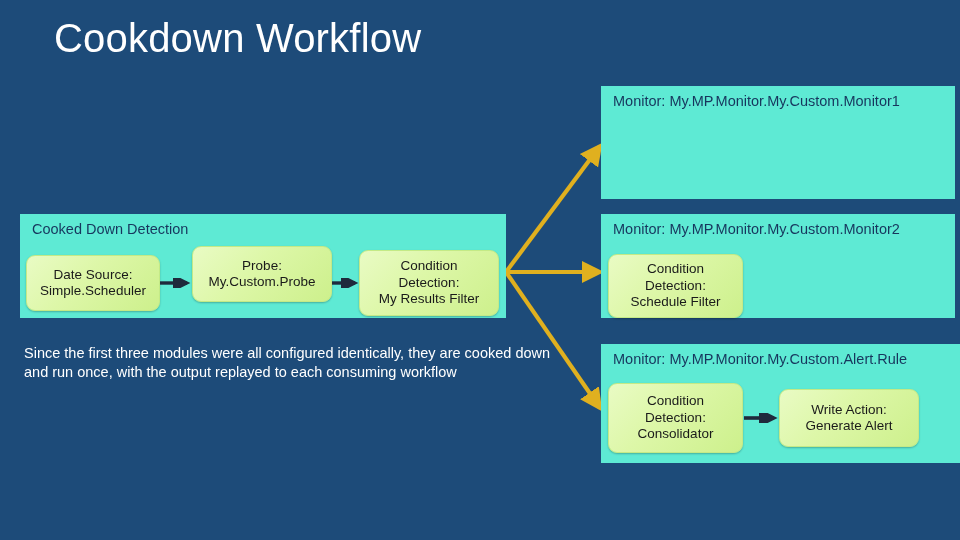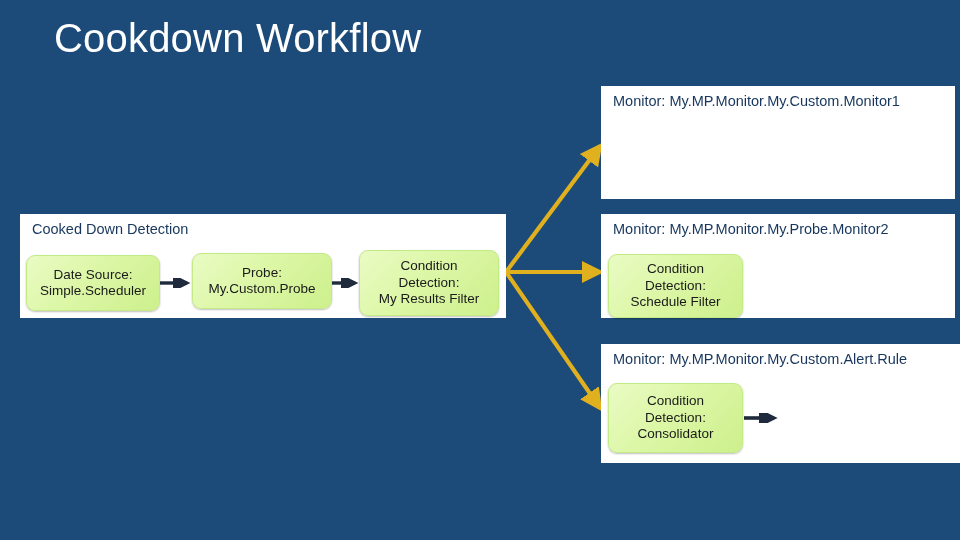--- a/index.html
+++ b/index.html
@@ -30,21 +30,21 @@
     font-weight: 400;
     color: #ffffff;
     letter-spacing: 0.2px;
     line-height: 1.2;
     white-space: nowrap;
   }
 
   
   .panel {
     position: absolute;
-    background: #ffffff;
+    background: #5eead4;
   }
   .panel-label {
     position: absolute;
     left: 12px;
     top: 7px;
     font-size: 14.5px;
     color: #17365d;
     white-space: nowrap;
     line-height: 1.2;
   }
@@ -67,21 +67,21 @@
     text-align: center;
     display: flex;
     align-items: center;
     justify-content: center;
     box-sizing: border-box;
     padding: 2px 4px;
   }
   .module-box span { display: block; white-space: pre-line; }
 
   #box-data-source   { left: 18px;  top: 255px; width: 134px; height: 56px; }
-  #box-probe         { left: 184px; top: 253px; width: 140px; height: 56px; border-radius: 9px; }
+  #box-probe         { left: 184px; top: 246px; width: 140px; height: 56px; border-radius: 9px; }
   #box-results-filter{ left: 351px; top: 250px; width: 140px; height: 66px; }
   #box-schedule-filter { left: 600px; top: 254px; width: 135px; height: 64px; }
   #box-consolidator  { left: 600px; top: 383px; width: 135px; height: 70px; }
   #box-generate-alert{ left: 771px; top: 389px; width: 140px; height: 58px; }
 
   
   .dark-arrow {
     position: absolute;
     height: 10px;
   }
@@ -160,45 +160,50 @@
 
   <svg class="dark-arrow" id="arrow-probe-cd" viewBox="0 0 30 10" xmlns="http://www.w3.org/2000/svg">
     <defs>
       <marker id="dark-head-2" markerWidth="6" markerHeight="6" refX="4.2" refY="3" orient="auto" markerUnits="strokeWidth">
         <path d="M0,0.4 L5.2,3 L0,5.6 z" fill="#1f2a3c"></path>
       </marker>
     </defs>
     <line x1="0" y1="5" x2="23" y2="5" stroke="#1f2a3c" stroke-width="3.4" marker-end="url(#dark-head-2)"></line>
   </svg>
 
+  <div id="caption">Since the first three modules were all configured identically, they are cooked down and run once, with the output replayed to each consuming workflow</div>
 
   <div class="panel" id="panel-monitor1">
     <div class="panel-label">Monitor: My.MP.Monitor.My.Custom.Monitor1</div>
   </div>
 
   <div class="panel" id="panel-monitor2">
-    <div class="panel-label">Monitor: My.MP.Monitor.My.Probe.Monitor2</div>
+    <div class="panel-label">Monitor: My.MP.Monitor.My.Custom.Monitor2</div>
   </div>
 
   <div class="module-box" id="box-schedule-filter">
     <span>Condition
 Detection:
 Schedule Filter</span>
   </div>
 
   <div class="panel" id="panel-alert-rule">
     <div class="panel-label">Monitor: My.MP.Monitor.My.Custom.Alert.Rule</div>
   </div>
 
   <div class="module-box" id="box-consolidator">
     <span>Condition
 Detection:
 Consolidator</span>
   </div>
 
+  <div class="module-box" id="box-generate-alert">
+    <span>Write Action:
+Generate Alert</span>
+  </div>
 
   <svg class="dark-arrow" id="arrow-consol-write" viewBox="0 0 38 10" xmlns="http://www.w3.org/2000/svg">
     <defs>
       <marker id="dark-head-3" markerWidth="6" markerHeight="6" refX="4.2" refY="3" orient="auto" markerUnits="strokeWidth">
         <path d="M0,0.4 L5.2,3 L0,5.6 z" fill="#1f2a3c"></path>
       </marker>
     </defs>
     <line x1="0" y1="5" x2="30" y2="5" stroke="#1f2a3c" stroke-width="3.6" marker-end="url(#dark-head-3)"></line>
   </svg>
 

